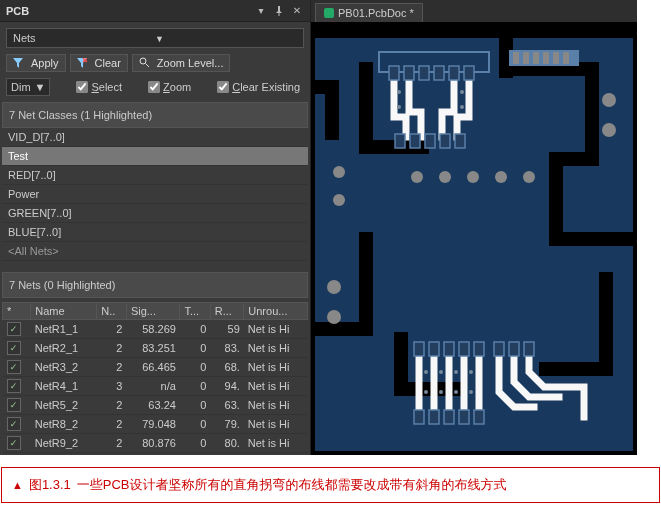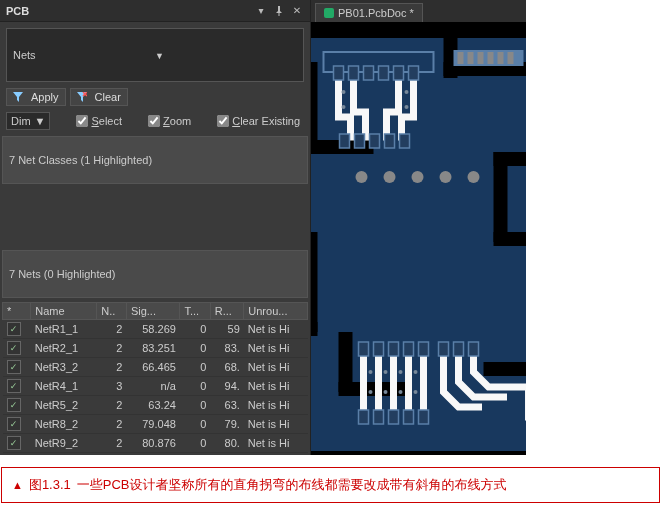--- a/index.html
+++ b/index.html
@@ -1,33 +1,33 @@
 <!DOCTYPE html>
 <html><head>
 <meta charset="utf-8">
 <style>
   * { box-sizing: border-box; margin: 0; padding: 0; }
   body { font-family: "Segoe UI", Arial, sans-serif; font-size: 11px; background: #fff; width: 661px; }
-  .app { display: flex; width: 526px; height: 455px; background: #3a3a3a; }
+  .app { display: flex; width: 637px; height: 455px; background: #3a3a3a; }
   .panel { width: 311px; background: #3a3a3a; color: #ccc; display: flex; flex-direction: column; border-right: 1px solid #222; }
   .panel-header { display: flex; align-items: center; background: #2e2e2e; padding: 2px 6px; height: 22px; border-bottom: 1px solid #222; }
   .panel-header .title { flex: 1; font-weight: bold; color: #ddd; }
   .hdr-icon { width: 14px; height: 14px; margin-left: 4px; display: inline-flex; align-items: center; justify-content: center; color: #bbb; font-size: 10px; cursor: pointer; }
-  .combo { margin: 6px; background: #2a2a2a; border: 1px solid #555; padding: 20px 6px; display: flex; align-items: flex-end; cursor: pointer; }
+  .combo { margin: 6px; background: #2a2a2a; border: 1px solid #555; padding: 3px 6px; display: flex; align-items: flex-end; cursor: pointer; }
   .combo span { flex: 1; color: #ccc; }
   .combo .arrow { color: #ccc; font-size: 9px; }
   .toolbar { display: flex; gap: 4px; padding: 0 6px 6px 6px; }
   .btn { background: #444; border: 1px solid #555; padding: 2px 6px; color: #ddd; display: flex; align-items: center; gap: 8px; cursor: pointer; font-size: 11px; }
   .funnel { width: 10px; height: 10px; display: inline-block; }
   .row2 { display: flex; align-items: center; gap: 26px; padding: 0 6px 6px 6px; }
   .small-combo { background: #2a2a2a; border: 1px solid #555; padding: 2px 4px; display: flex; align-items: center; gap: 4px; cursor: pointer; }
   .chk { display: flex; align-items: center; gap: 3px; color: #ccc; cursor: pointer; }
   .chk input { accent-color: #888; width: 12px; height: 12px; }
   .chk .ul { text-decoration: underline; }
-  .section-head { background: #4a4a4a; border: 1px solid #555; margin: 0 2px; padding: 17px 6px; color: #ccc; }
+  .section-head { background: #4a4a4a; border: 1px solid #555; margin: 0 2px; padding: 6px 6px; color: #ccc; }
   .net-list { margin: 0 2px; }
   .net-item { padding: 3px 6px; color: #ccc; border-bottom: 1px solid #333; cursor: pointer; }
   .net-item.selected { background: #777; color: #fff; }
   .net-item.all { color: #999; font-style: normal; }
   .spacer { flex: 1; min-height: 8px; }
   .table-wrap { margin: 4px 2px 2px 2px; }
   .net-table { width: 100%; border-collapse: collapse; font-size: 11px; }
   .net-table th { background: #4a4a4a; border: 1px solid #555; padding: 2px 4px; text-align: left; color: #ccc; font-weight: normal; cursor: pointer; }
   .net-table td { border-bottom: 1px solid #333; padding: 2px 4px; color: #ccc; }
   .row-chk { width: 14px; height: 14px; background: #333; border: 1px solid #666; display: inline-flex; align-items: center; justify-content: center; color: #9c9; font-size: 9px; }
@@ -74,20 +74,29 @@
       </div>
       <div class="btn">
         <span class="funnel">
           <svg viewBox="0 0 10 10">
               <path d="M0 0h10L6 5v5L4 8V5z" fill="#8cf"></path>
               <path d="M6 0l4 4M10 0L6 4" stroke="#f55" stroke-width="1.5"></path>
             </svg>
         </span>
         <span>Clear</span>
       </div>
+      <div class="btn">
+        <span>
+          <svg viewBox="0 0 10 10" width="10" height="10">
+              <circle cx="4" cy="4" r="3" fill="none" stroke="#ddd"></circle>
+              <path d="M6.5 6.5L10 10" stroke="#ddd"></path>
+            </svg>
+        </span>
+        <span>Zoom Level...</span>
+      </div>
     </div>
 
     <div class="row2">
       <div class="small-combo">
         <span>Dim</span>
         <span class="arrow">▼</span>
       </div>
       <label class="chk">
         <input type="checkbox" checked="" style="">
           <span><span class="ul">S</span>elect</span>
@@ -96,20 +105,29 @@
         <input type="checkbox" checked="" style="">
           <span><span class="ul">Z</span>oom</span>
       </label>
       <label class="chk">
         <input type="checkbox" checked="" style="">
           <span><span class="ul">C</span>lear Existing</span>
       </label>
     </div>
 
     <div class="section-head">7 Net Classes (1 Highlighted)</div>
+    <div class="net-list" id="classes-list">
+        <div class="net-item">VID_D[7..0]</div>
+        <div class="net-item selected">Test</div>
+        <div class="net-item">RED[7..0]</div>
+        <div class="net-item">Power</div>
+        <div class="net-item">GREEN[7..0]</div>
+        <div class="net-item">BLUE[7..0]</div>
+        <div class="net-item all">&lt;All Nets&gt;</div>
+      </div>
 
     <div class="spacer"></div>
 
     <div class="section-head">7 Nets (0 Highlighted)</div>
     <div class="table-wrap">
       <table class="net-table">
         <thead>
             <tr id="thead-row">
               <th>*</th>
               <th>Name</th>

